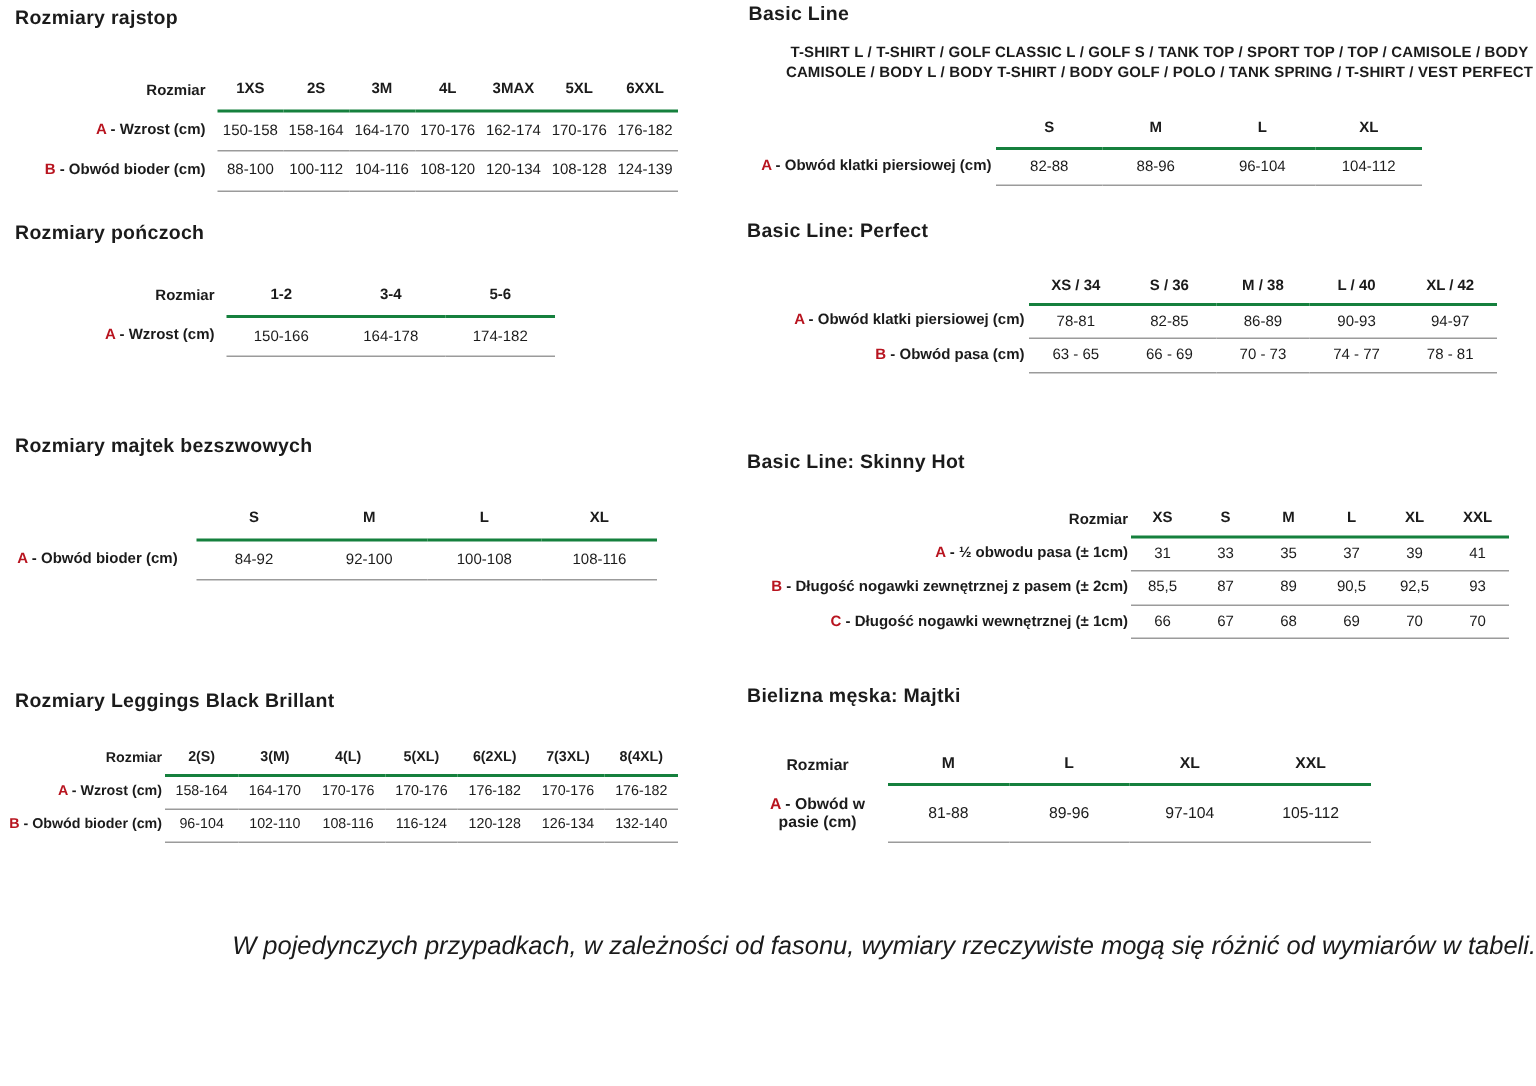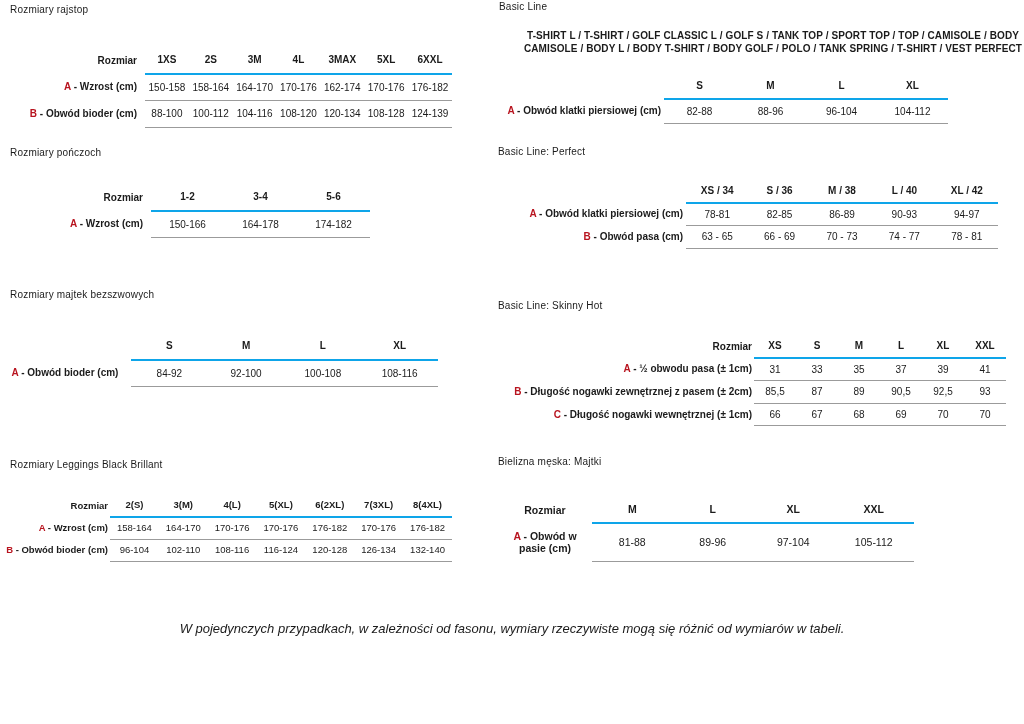--- a/index.html
+++ b/index.html
@@ -3,31 +3,31 @@
 <meta charset="utf-8">
 <style>
   html,body{margin:0;padding:0;}
   body{
     width:1024px;height:724px;background:#ffffff;position:relative;overflow:hidden;
     font-family:"Liberation Sans", sans-serif;color:#1b1b1b;
     -webkit-font-smoothing:antialiased;
   }
   .abs{position:absolute;}
   .sec-title{
-    font-size:10px;font-weight:normal;letter-spacing:.2px;white-space:nowrap;
+    font-size:13px;font-weight:bold;letter-spacing:.2px;white-space:nowrap;
   }
   
   .size-table{border-collapse:collapse;table-layout:fixed;width:100%;}
   .size-table th,.size-table td{padding:7px 3px;line-height:1.15;}
   .size-table .label-col{
     text-align:right;font-weight:bold;padding-right:8px;white-space:nowrap;
   }
   .size-table th.label-col{width:var(--label-w,130px);}
   .size-table th.col-h{
-    font-weight:bold;text-align:center;border-bottom:2px solid #0ea5e9;white-space:nowrap;
+    font-weight:bold;text-align:center;border-bottom:2px solid #15803d;white-space:nowrap;
   }
   .size-table td.val{
     text-align:center;font-weight:normal;border-bottom:1px solid #9b9b9b;white-space:nowrap;
   }
   .letter{color:var(--accent,#b8141f);font-weight:bold;}
 
   
   #t-rajstop-title{left:10px;top:4px;}
   #t-rajstop{left:6px;top:47px;width:446px;--label-w:128px;font-size:10px;}
 
@@ -61,22 +61,22 @@
   #t-skinny .size-table th,#t-skinny .size-table td{padding:5px 2px;}
   #t-skinny .label-col{padding-right:6px;}
 
   #t-bielizna-title{left:498px;top:456px;}
   #t-bielizna{left:498px;top:496px;width:416px;--label-w:88px;font-size:10.5px;}
   #t-bielizna .size-table th,#t-bielizna .size-table td{padding:7px 3px;}
   #t-bielizna .label-col{white-space:normal;text-align:center;padding-right:4px;}
 
   
   #footnote{
-    left:0;top:621px;width:1024px;text-align:center;
-    font-style:italic;font-size:13px;letter-spacing:0px;
+    left:0;top:621px;width:1024px;text-align:right;
+    font-style:italic;font-size:17px;letter-spacing:0px;
   }
 </style>
 </head>
 <body>
 
 <div class="abs sec-title" id="t-rajstop-title">Rozmiary rajstop</div>
 <div class="abs" id="t-rajstop">
     <table class="size-table">
       <thead>
         <tr>

